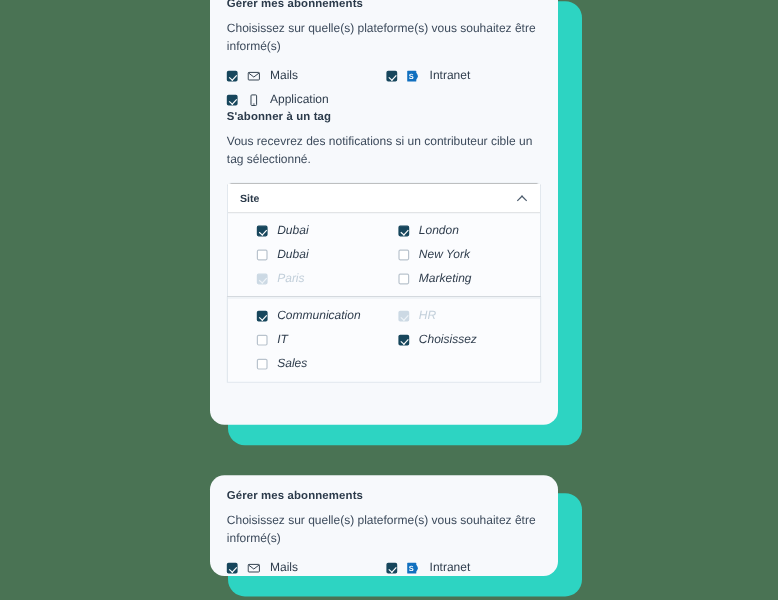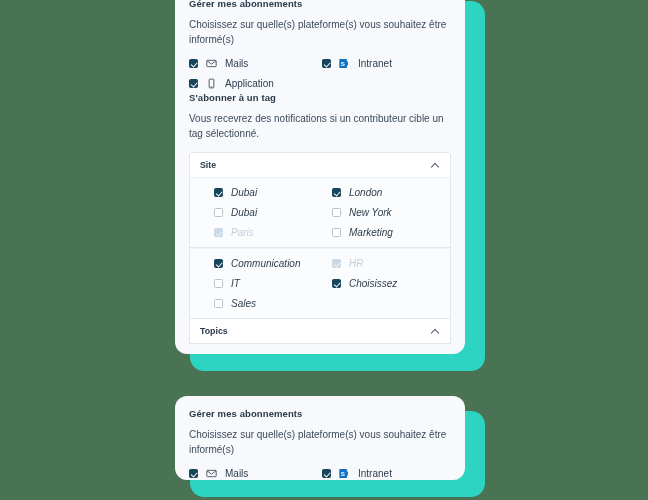--- a/index.html
+++ b/index.html
@@ -279,26 +279,20 @@
                   <span class="cb checked"></span>
                   <span class="opt-label">Choisissez</span>
                 </div>
                 <div class="opt">
                   <span class="cb"></span>
                   <span class="opt-label">Sales</span>
                 </div>
               </div>
             </div>
           </div>
-          <div class="acc-sec">
-            <div class="acc-head">
-              <span class="acc-title">Topics</span>
-              <span class="chev"></span>
-            </div>
-          </div>
         </div>
 
     </div>
   </div>
 </div>
 
 <div class="card-wrap" id="wrap-bottom">
   <div class="card-shadow"></div>
   <div class="card">
     <div class="card-inner">

